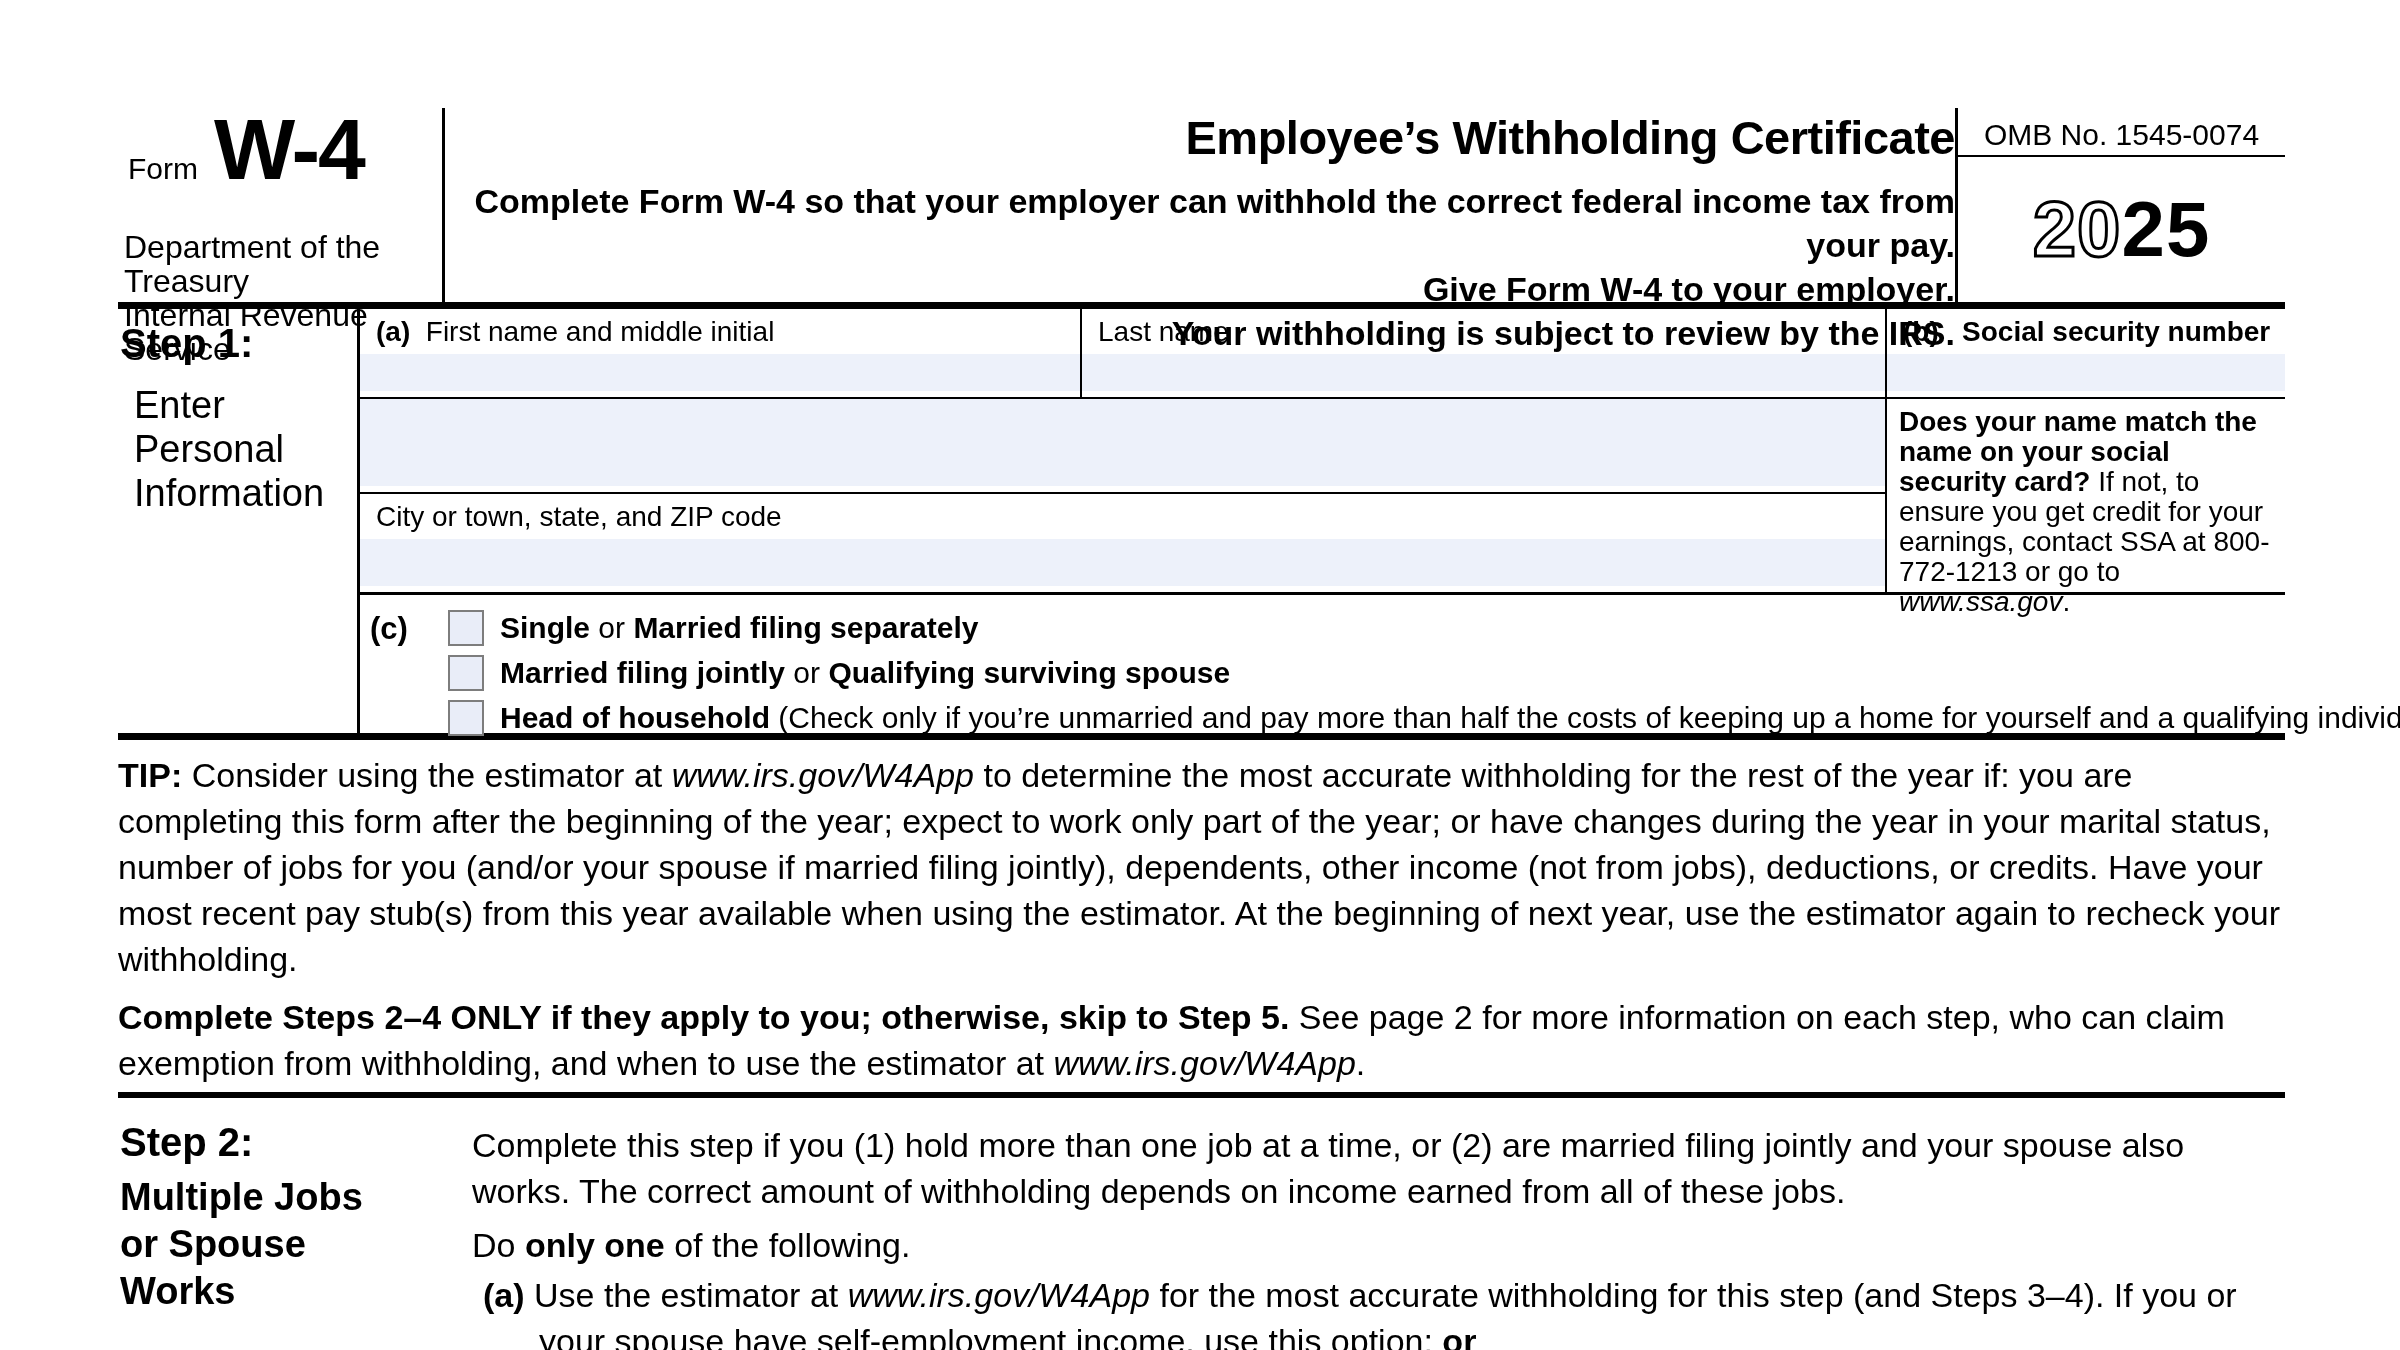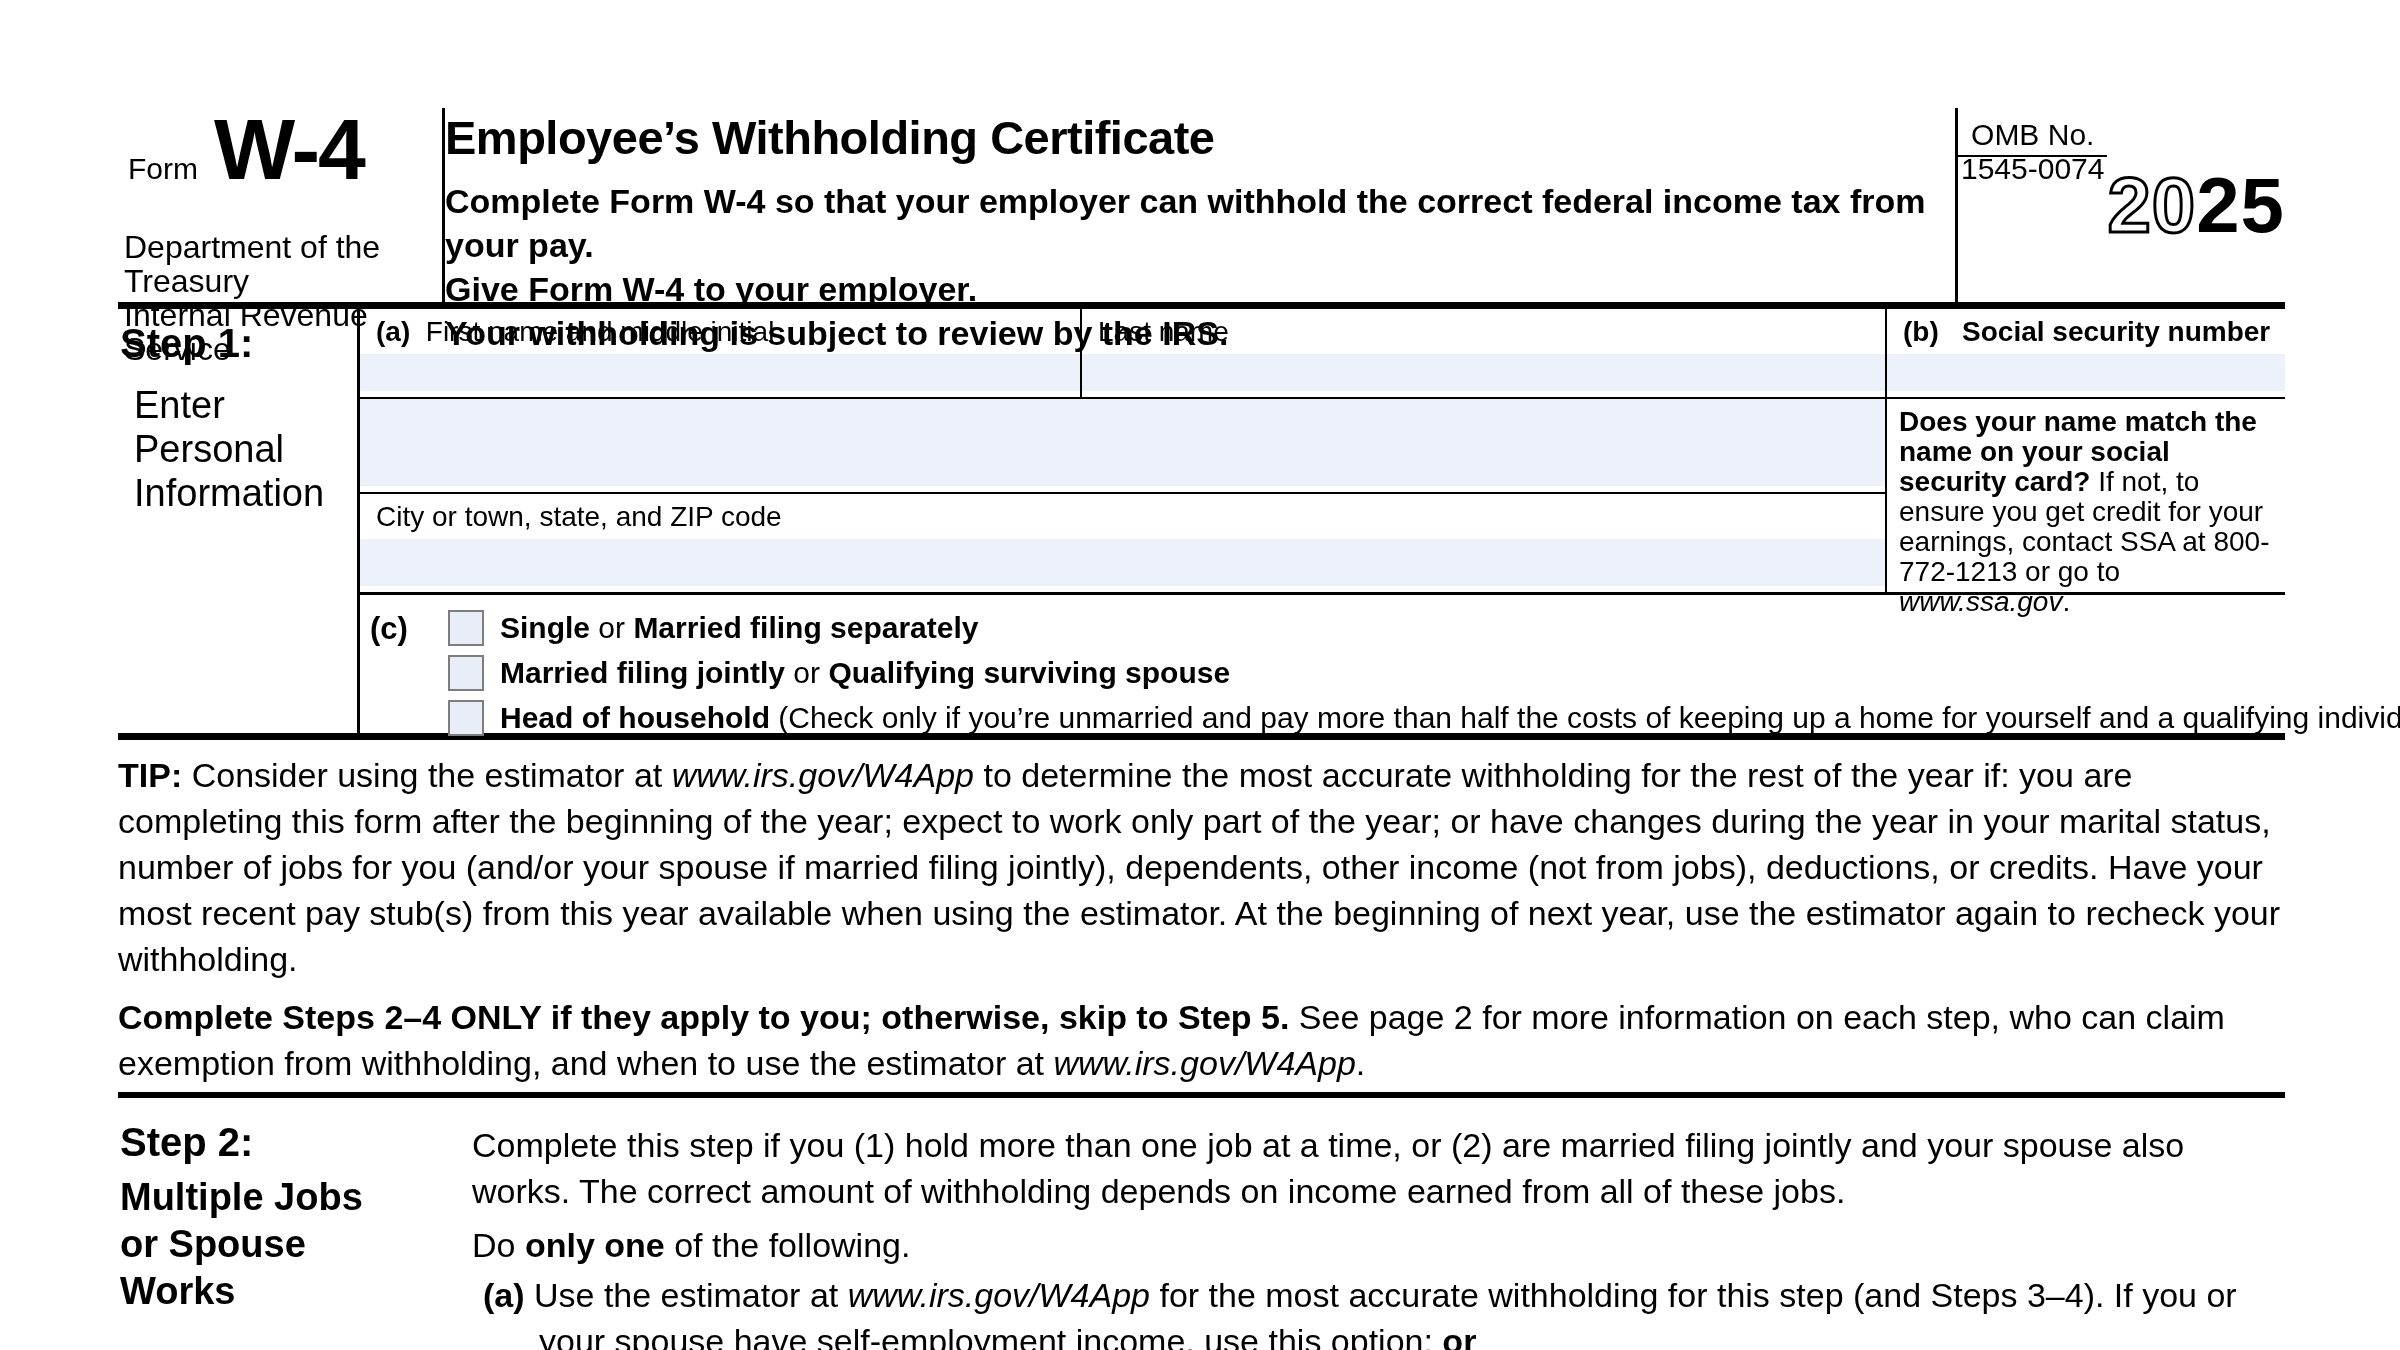--- a/index.html
+++ b/index.html
@@ -11,24 +11,24 @@
   }
   .form{position:absolute;left:118px;top:0;width:2167px;height:1350px}
 
   
   .header{position:absolute;top:108px;left:0;width:100%;height:194px;border-bottom:7px solid #000;display:flex}
   .h-left{width:324px;border-right:3px solid #000;position:relative}
   .form-logo{position:absolute;top:-8px;left:10px;display:flex;align-items:baseline}
   .form-word{font-size:30px}
   .form-number{font-size:86px;font-weight:bold;letter-spacing:-2px;margin-left:16px}
   .agency{position:absolute;top:122px;left:6px;font-size:32px;line-height:34px}
-  .h-center{flex:1;text-align:left;padding-top:2px}
+  .h-center{flex:1;text-align:right;padding-top:2px}
   .doc-title{font-size:47px;font-weight:bold;letter-spacing:-0.5px}
   .subtitle{margin-top:14px;font-size:34px;font-weight:bold;line-height:44px}
-  .h-right{width:327px;border-left:3px solid #000;display:flex;flex-direction:row}
+  .h-right{width:327px;border-left:3px solid #000;display:flex;flex-direction:column}
   .omb{height:49px;border-bottom:2px solid #000;text-align:center;font-size:30px;padding-top:10px;box-sizing:border-box}
   .year{flex:1;display:flex;align-items:center;justify-content:center;font-size:78px;font-weight:bold;letter-spacing:1px}
   .yr-outline{color:#fff;-webkit-text-stroke:3px #000;text-stroke:3px #000}
 
   
   .step1{position:absolute;top:309px;left:0;width:100%;height:424px;border-bottom:7px solid #000;display:flex}
   .s1-left{width:239px;position:relative}
   .step-label{position:absolute;top:12px;left:2px;font-size:40px;font-weight:bold}
   .step-sub{position:absolute;top:74px;left:16px;font-size:38px;font-weight:normal;line-height:44px}
   .s1-main{flex:1;border-left:3px solid #000;display:flex;flex-direction:column}

